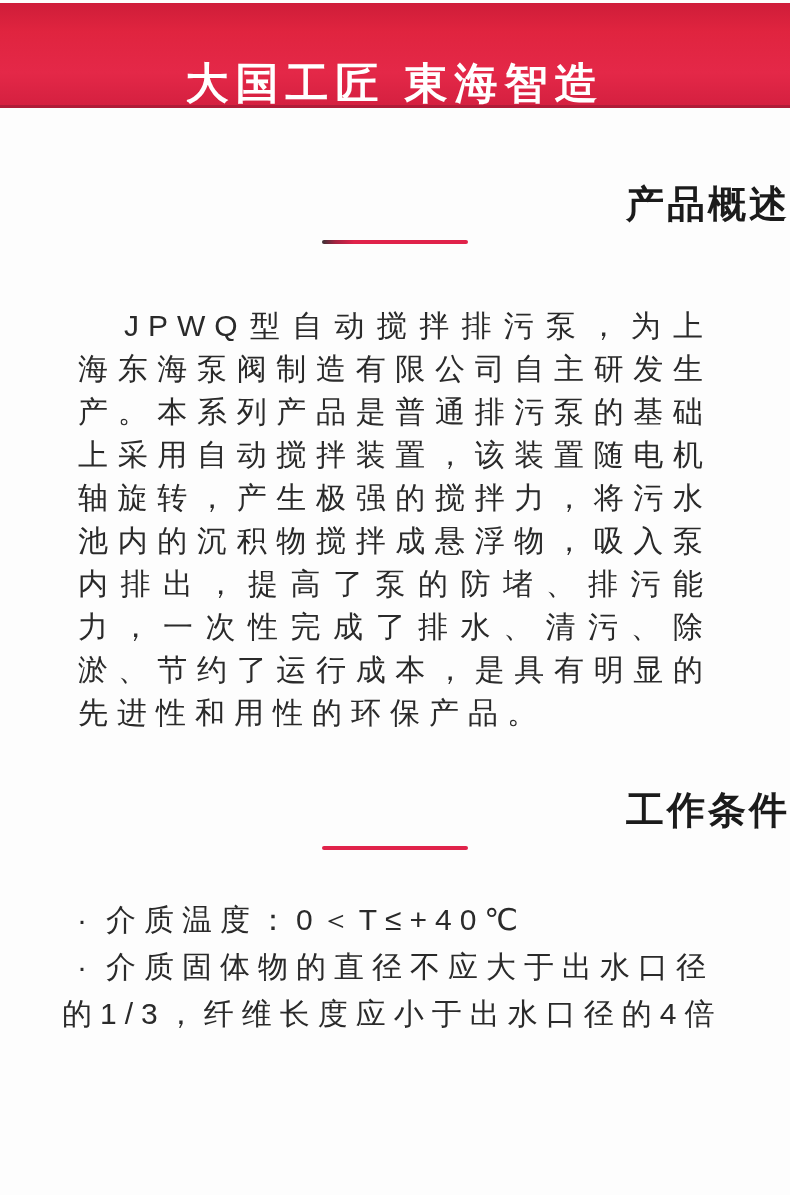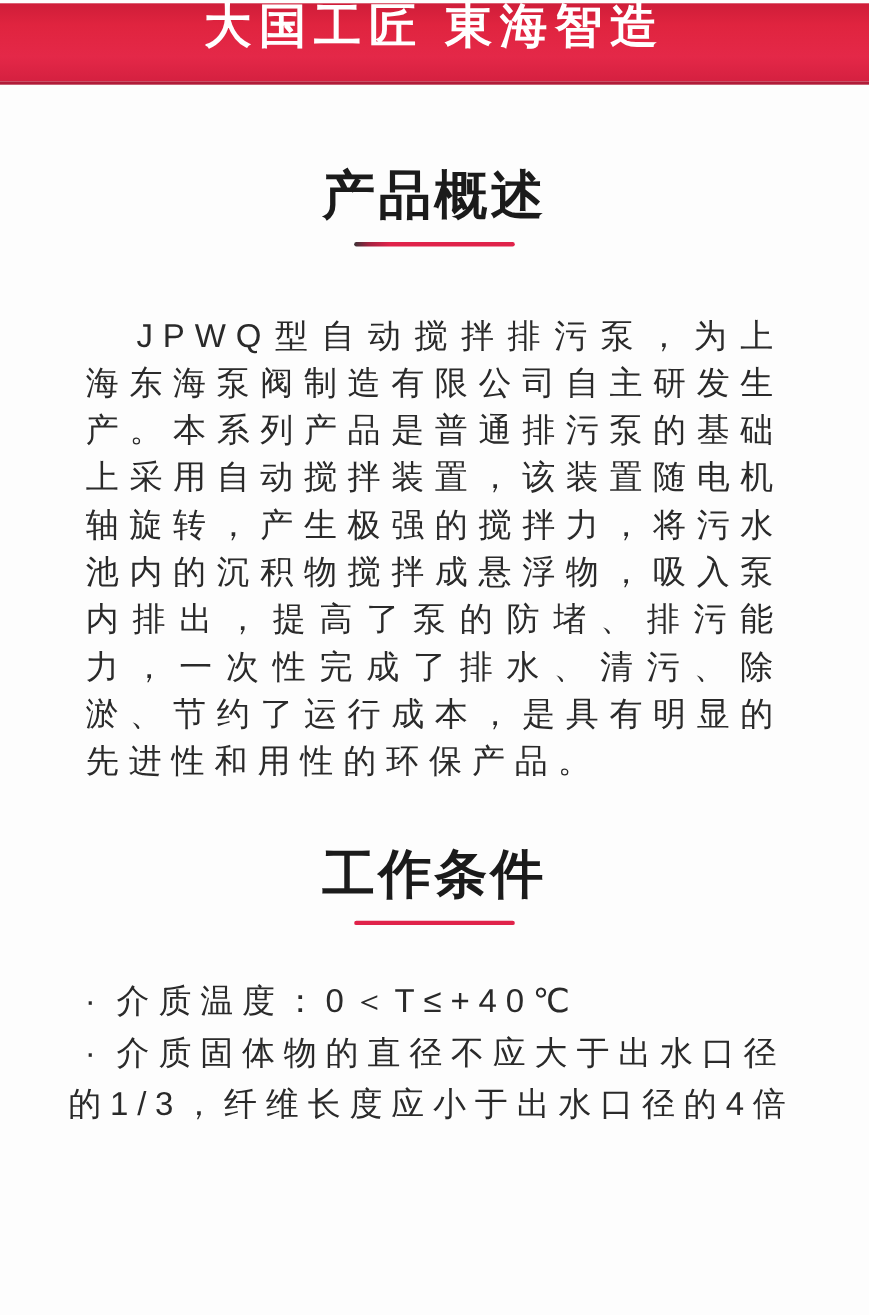--- a/index.html
+++ b/index.html
@@ -8,40 +8,40 @@
     height: 1195px;
     background: #fdfdfd;
     font-family: "Liberation Sans", "DejaVu Sans", sans-serif;
     overflow: hidden;
   }
   .page { width: 790px; height: 1195px; overflow: hidden; }
 
   
   .banner {
     margin-top: 3px;
-    height: 74px;
+    height: 105px;
     background: linear-gradient(180deg, #cf1d39 0%, #e0243f 28%, #e42848 68%, #d52040 100%);
     border-bottom: 3px solid #b01c38;
     display: flex;
-    align-items: flex-start;
+    align-items: flex-end;
     justify-content: center;
   }
   .banner-title {
     color: #ffffff;
     font-size: 43px;
     font-weight: bold;
     letter-spacing: 7px;
     line-height: 1;
     white-space: nowrap;
   }
 
   
   .sec-title {
-    text-align: center;
-    font-size: 48px;
+    text-align: right;
+    font-size: 38px;
     font-weight: bold;
     color: #1b1b1b;
     letter-spacing: 3px;
     line-height: 1.1;
   }
   .sec-title.overview   { margin-top: 76px; }
   .sec-title.conditions { margin-top: 56px; font-family: Liberation Serif, serif; }
 
   .title-underline {
     width: 146px;

